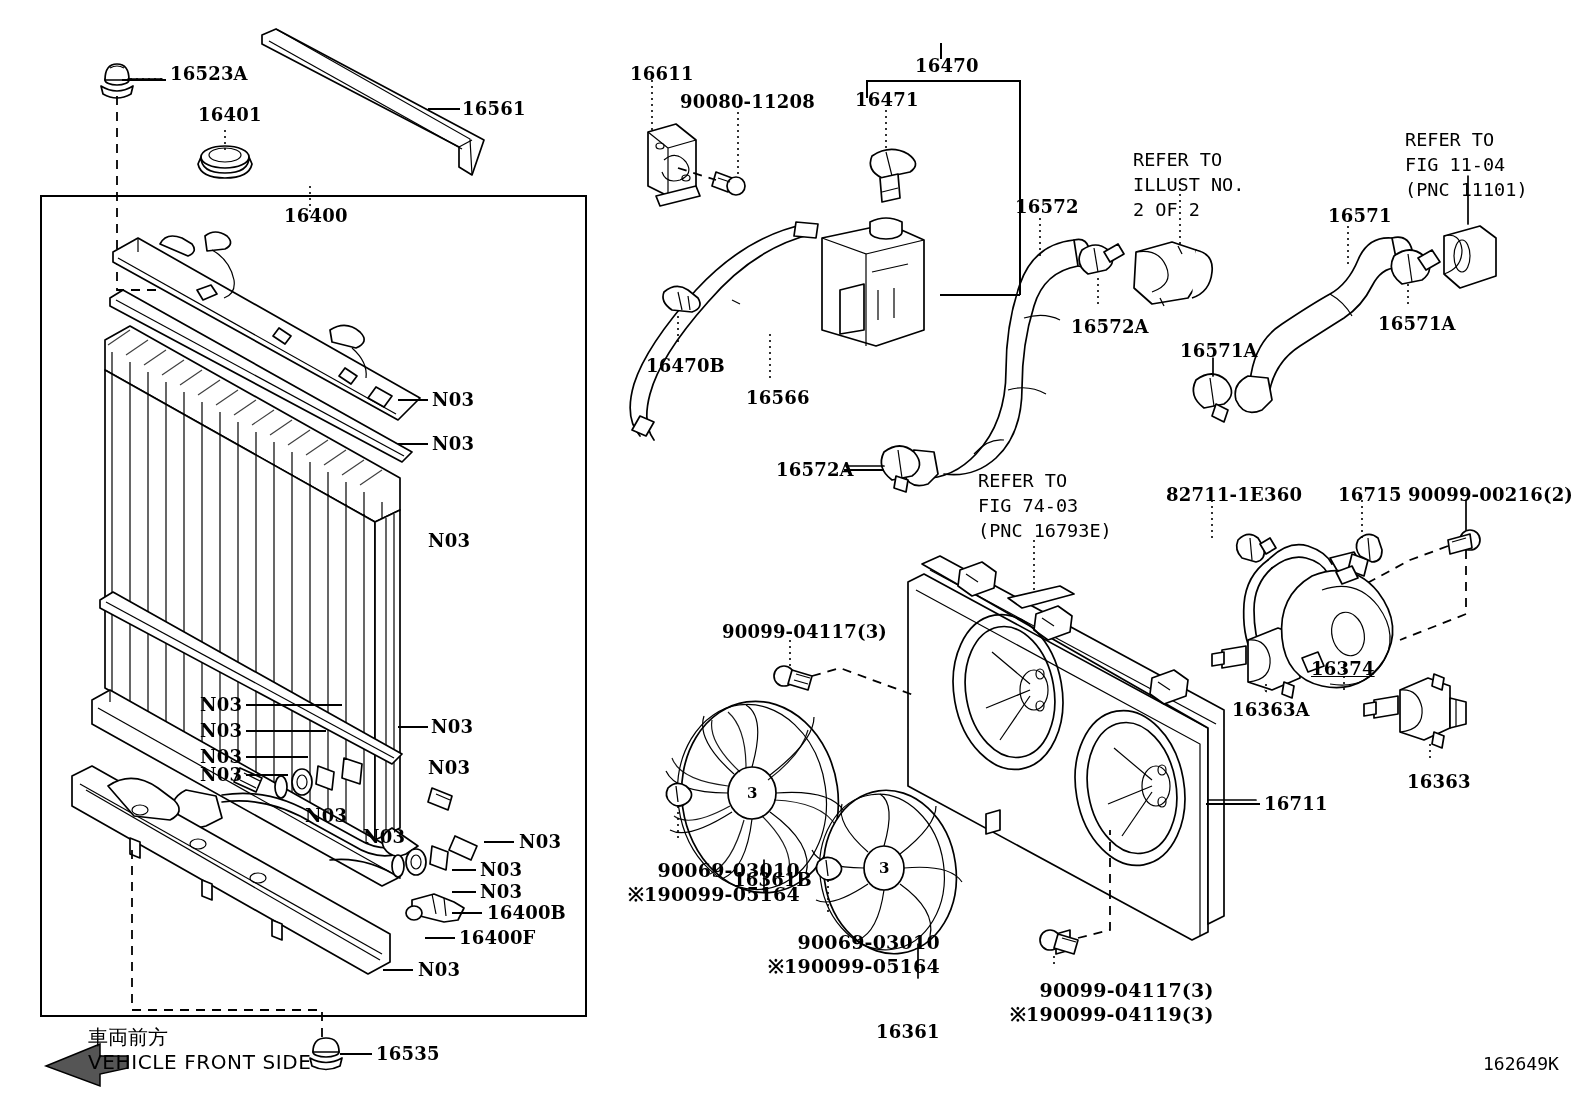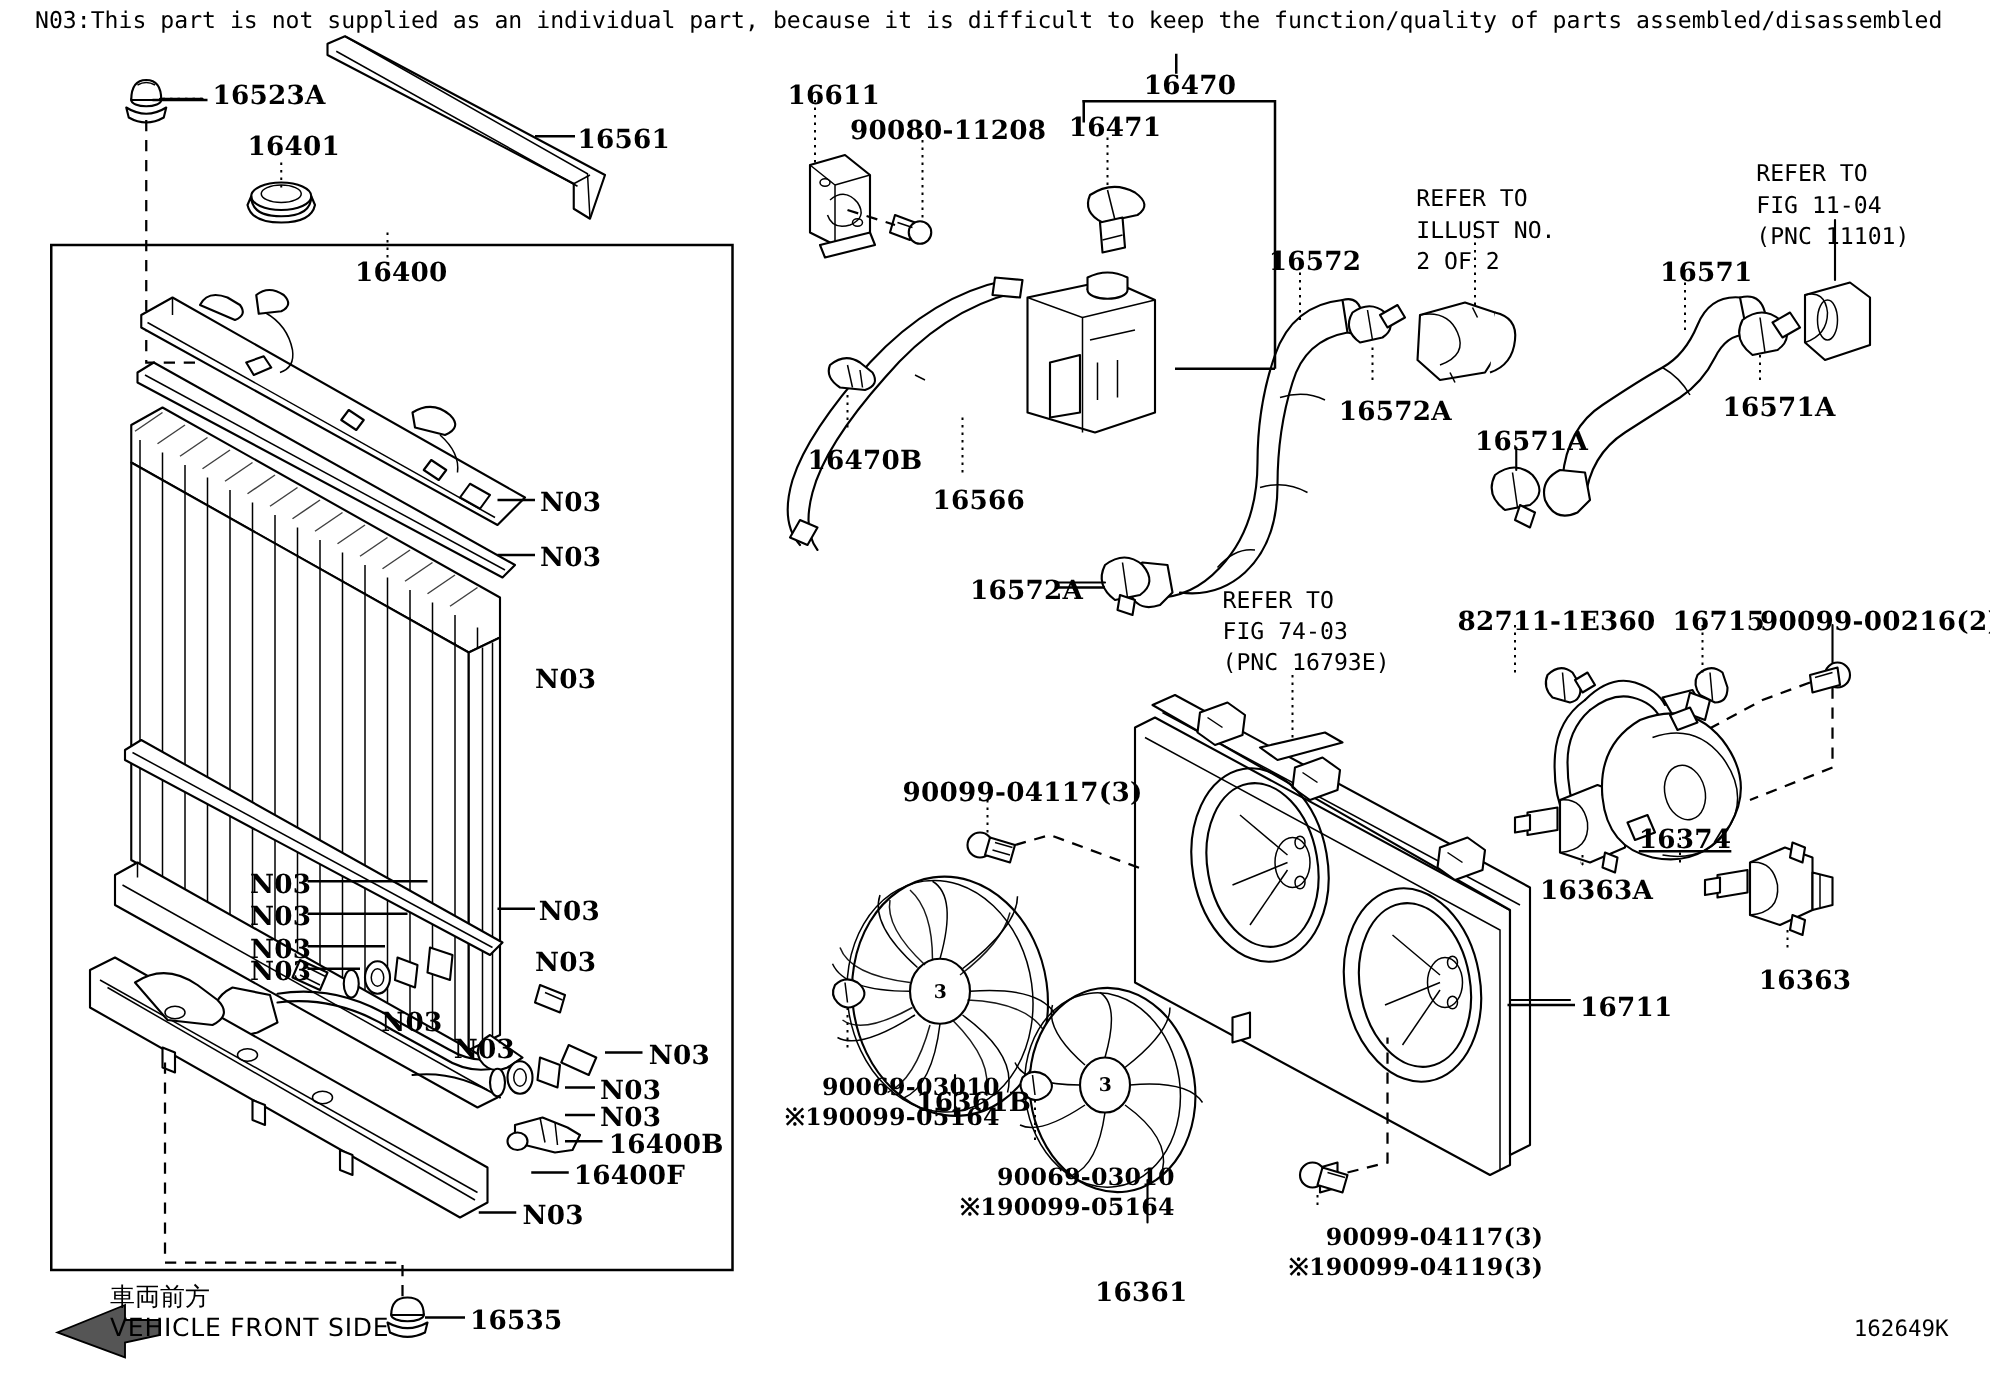--- a/index.html
+++ b/index.html
@@ -1,19 +1,19 @@
 <!DOCTYPE html>
 <html><head>
 <meta charset="utf-8">
 <style>
   html,body{margin:0;padding:0;background:#fff;}
   #page{position:relative;width:1592px;height:1099px;background:#fff;overflow:hidden;
         font-family:"DejaVu Sans",sans-serif;color:#000;}
   .lbl{position:absolute;white-space:pre;font-family:"DejaVu Serif",serif;font-weight:700;
-       font-size:21px;letter-spacing:.2px;color:#000;line-height:1.12;}
+       font-size:18px;letter-spacing:.2px;color:#000;line-height:1.12;}
   .lbl.small{font-size:19px;}
   .mono{font-family:"DejaVu Sans Mono","Liberation Mono",monospace;font-weight:400;font-size:17px;letter-spacing:0px;}
   .mono.b{font-size:18.5px;}
   .jp{font-family:"DejaVu Sans",sans-serif;font-size:20px;font-weight:400;}
   .ln{position:absolute;background:#000;}
   .h1{height:1.6px;}
   .v1{width:1.6px;}
   #frame{position:absolute;left:40px;top:195px;width:547px;height:822px;
          border:2.4px solid #000;box-sizing:border-box;background:transparent;}
   svg.art{position:absolute;left:0;top:0;width:1592px;height:1099px;pointer-events:none;}
@@ -23,21 +23,20 @@
   .sf{fill:#fff;stroke:#000;stroke-width:1.7;stroke-linejoin:round;}
   .dsh{fill:none;stroke:#000;stroke-width:1.8;stroke-dasharray:9 7;}
   .dt{fill:none;stroke:#000;stroke-width:1.6;stroke-dasharray:2 4;}
   .hub{font-family:"DejaVu Serif",serif;font-size:15px;font-weight:700;}
 </style>
 </head>
 <body>
 
 <div id="page">
 
-  <div class="mono b" style="left:28px;top:6px;position:absolute;white-space:pre;">N03:This part is not supplied as an individual part, because it is difficult to keep the function/quality of parts assembled/disassembled</div>
 
   <div id="frame"></div>
 
   <svg class="art" viewBox="0 0 1592 1099">
 
     <g>
       <path class="sf" d="M262 35 L276 29 L484 140 L472 175 L459 167 L459 147 L262 44 Z"></path>
       <path class="s2" d="M269 41 L462 149"></path>
       <path class="s2" d="M276 29 L470 139 L472 175"></path>
       <path class="s2" d="M459 147 L472 140"></path>
@@ -607,21 +606,21 @@
       <div style="position: absolute; left: 628px; top: 858px; text-align: right;">
         <div class="lbl small" style="position: relative; line-height: 24px;">90069-03010</div>
         <div class="lbl small" style="position: relative; line-height: 24px;">※190099-05164</div>
       </div>
       <div style="position: absolute; left: 768px; top: 930px; text-align: right;">
         <div class="lbl small" style="position: relative; line-height: 24px;">90069-03010</div>
         <div class="lbl small" style="position: relative; line-height: 24px;">※190099-05164</div>
       </div>
       <div style="position: absolute; left: 1010px; top: 978px; text-align: right;">
         <div class="lbl small" style="position: relative; line-height: 24px;">90099-04117(3)</div>
-        <div class="lbl small" style="position: relative; line-height: 24px; margin-left: 21px;">※190099-04119(3)</div>
+        <div class="lbl small" style="position: relative; line-height: 24px;">※190099-04119(3)</div>
       </div>
     </div>
 
   <div class="hub" style="position:absolute;left:747px;top:784px;">3</div>
   <div class="hub" style="position:absolute;left:879px;top:859px;">3</div>
 
   <div class="jp" style="position:absolute;left:88px;top:1024px;">車両前方</div>
   <div style="position:absolute;left:88px;top:1050px;font-family:'DejaVu Sans',sans-serif;font-size:20px;letter-spacing:.6px;">VEHICLE FRONT SIDE</div>
   <div class="mono" style="position:absolute;left:1483px;top:1053px;font-size:18px;">162649K</div>
 

